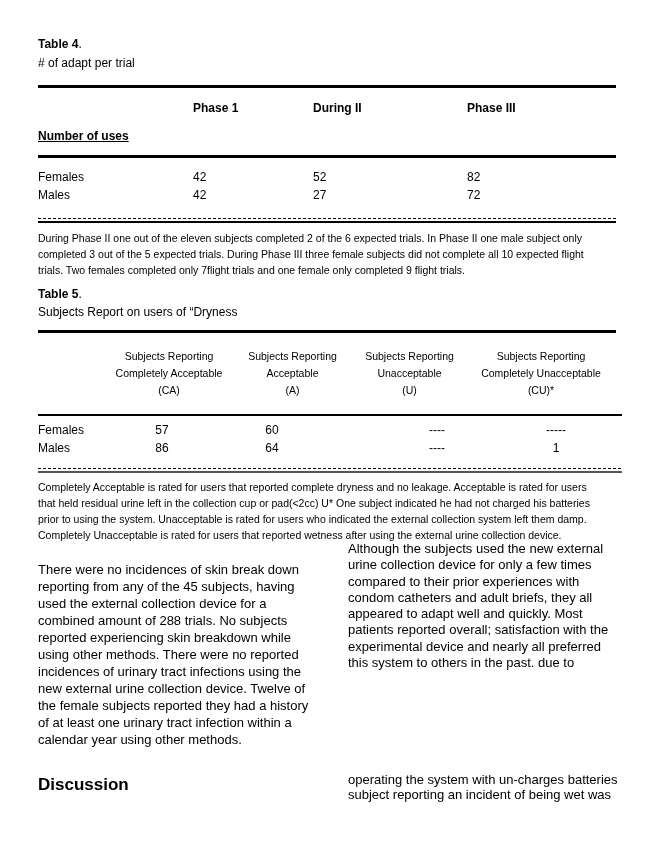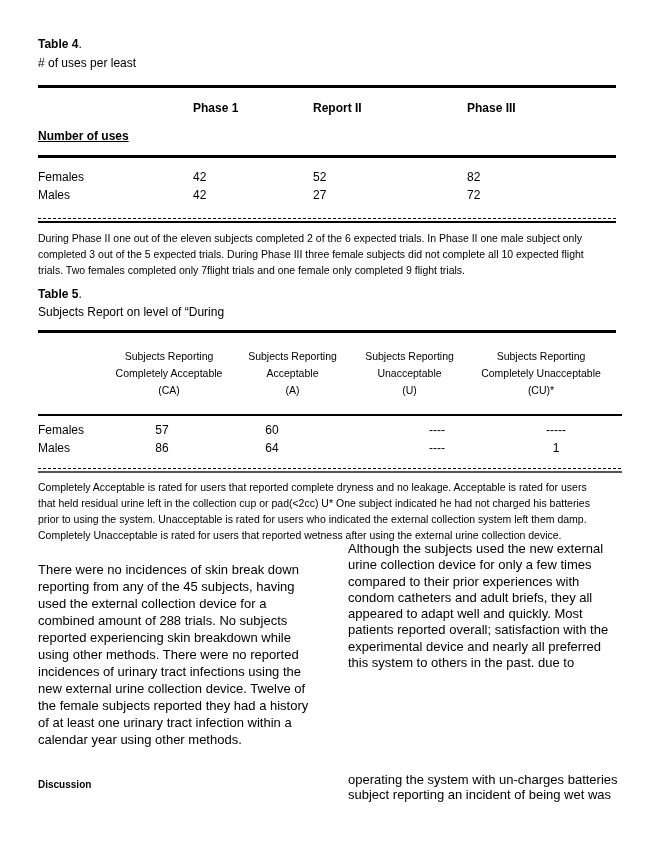--- a/index.html
+++ b/index.html
@@ -8,46 +8,46 @@
     width: 660px; height: 854px;
     margin: 0 auto;
     background: #ffffff;
     font-family: "Liberation Sans", "DejaVu Sans", sans-serif;
     color: #000;
     overflow: hidden;
   }
   .abs { position: absolute; white-space: nowrap; }
   .b { font-weight: bold; }
   .t12 { font-size: 12px; line-height: 14px; }
-  .t14 { font-size: 10px; line-height: 16px; }
+  .t14 { font-size: 17px; line-height: 16px; }
   .small { font-size: 10.5px; line-height: 16px; }
   .para { white-space: pre-line; font-size: 13px; }
   .rule { position: absolute; background: #000; }
   .dashrule {
     position: absolute; height: 1px;
     background: repeating-linear-gradient(90deg, #000 0 3px, transparent 3px 5px);
   }
   .underline { text-decoration: underline; text-align: right; }
   .t5col { position: absolute; text-align: center; font-size: 10.5px; line-height: 17px; }
   .t5col div { white-space: nowrap; }
   .cellval { position: absolute; text-align: center; font-size: 12px; }
   .notewrap { position: absolute; white-space: pre-line; }
 </style>
 </head>
 <body>
 
 <div class="page">
 
   <div class="abs t12" style="left:38px; top:37px;"><span class="b">Table 4</span><span>.</span></div>
-  <div class="abs t12" style="left:38px; top:56px;"># of uses per least</div>
+  <div class="abs t12" style="left:38px; top:56px;"># of adapt per trial</div>
 
   <div class="rule" style="left:38px; top:85px; width:578px; height:3px;"></div>
 
   <div class="abs t12 b" style="left:193px; top:101px;">Phase 1</div>
-  <div class="abs t12 b" style="left:313px; top:101px;">Report II</div>
+  <div class="abs t12 b" style="left:313px; top:101px;">During II</div>
   <div class="abs t12 b" style="left:467px; top:101px;">Phase III</div>
 
   <div class="abs t12 b underline" style="left:38px; top:129px;">Number of uses</div>
 
   <div class="rule" style="left:38px; top:155px; width:578px; height:3px;"></div>
 
   <div>
     <span class="abs t12" style="left:38px;  top:170px;">Females</span>
     <span class="abs t12" style="left:193px; top:170px;">42</span>
     <span class="abs t12" style="left:313px; top:170px;">52</span>
@@ -61,21 +61,21 @@
   </div>
 
   <div class="dashrule" style="left:38px; top:218px; width:578px;"></div>
   <div class="rule" style="left:38px; top:221px; width:578px; height:2px;"></div>
 
   <div class="notewrap small" style="left:38px; top:230px; width:590px;">During Phase II one out of the eleven subjects completed 2 of the 6 expected trials. In Phase II one male subject only
 completed 3 out of the 5 expected trials. During Phase III three female subjects did not complete all 10 expected flight
 trials. Two females completed only 7flight trials and one female only completed 9 flight trials.</div>
 
   <div class="abs t12" style="left:38px; top:287px;"><span class="b">Table 5</span><span>.</span></div>
-  <div class="abs t12" style="left:38px; top:305px;">Subjects Report on level of “During</div>
+  <div class="abs t12" style="left:38px; top:305px;">Subjects Report on users of “Dryness</div>
 
   <div class="rule" style="left:38px; top:330px; width:578px; height:3px;"></div>
 
   <div class="t5col" style="left:104px; top:348px; width:130px;">
     <div>Subjects Reporting</div>
     <div>Completely Acceptable</div>
     <div>(CA)</div>
   </div>
   <div class="t5col" style="left:240px; top:348px; width:105px;">
     <div>Subjects Reporting</div>

